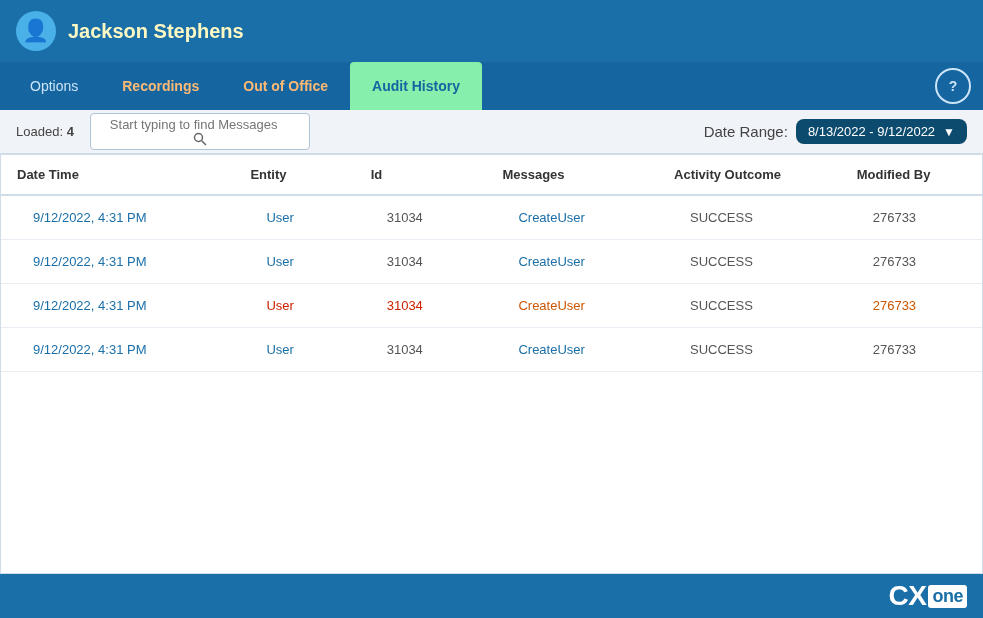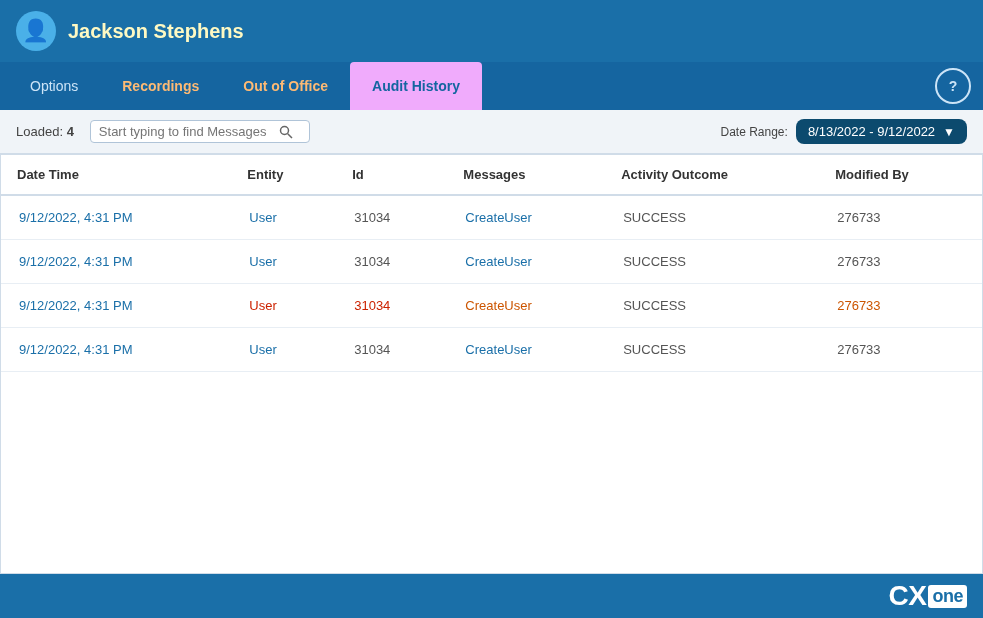--- a/index.html
+++ b/index.html
@@ -61,21 +61,21 @@
       color: #fdba74;
       font-size: 14px;
       font-weight: 700;
       cursor: pointer;
       border: none;
       background: transparent;
       white-space: nowrap;
       position: relative;
     }
     .nav-tab.active {
-      background: #f0abfc;
+      background: #86efac;
       color: #1565a0;
       border-radius: 4px 4px 0 0;
       font-weight: 600;
     }
     .nav-options {
       color: #cce4f7;
       font-size: 14px;
       font-weight: 500;
       display: flex;
       align-items: center;
@@ -120,20 +120,21 @@
       font-weight: 700;
     }
     .search-wrapper {
       display: flex;
       align-items: center;
       background: white;
       border: 1px solid #b0c4d8;
       border-radius: 4px;
       padding: 3px 8px;
       width: 220px;
+      flex-direction: column;
     }
     .search-input {
       border: none;
       outline: none;
       font-size: 13px;
       color: #999;
       background: transparent;
       width: 180px;
     }
     .search-icon-btn {
@@ -141,21 +142,21 @@
       border: none;
       cursor: pointer;
       color: #666;
       font-size: 14px;
       padding: 0;
       display: flex;
       align-items: center;
     }
     .toolbar-spacer { flex: 1; }
     .date-range-label {
-      font-size: 12px;
+      font-size: 15px;
       color: #444;
       margin-right: 8px;
     }
     .date-range-btn {
       display: flex;
       align-items: center;
       background: #0c4a6e;
       color: white;
       border: none;
       border-radius: 8px;
@@ -190,21 +191,21 @@
       padding: 12px 16px;
       font-size: 13px;
       font-weight: 600;
       color: #333;
       background: white;
     }
     tbody tr {
       border-bottom: 1px solid #e8eef4;
     }
     tbody td {
-      padding: 14px 18px;
+      padding: 14px 32px;
       font-size: 13px;
       color: #555;
     }
     .link-blue { color: #1a6fa8; cursor: pointer; }
     .link-red { color: #cc2200; cursor: pointer; }
     .link-orange { color: #cc5500; cursor: pointer; }
 
     
     .footer {
       background: #1a6fa8;

